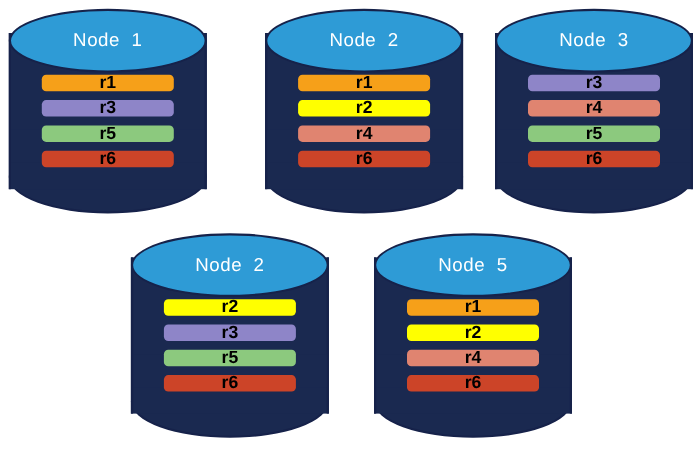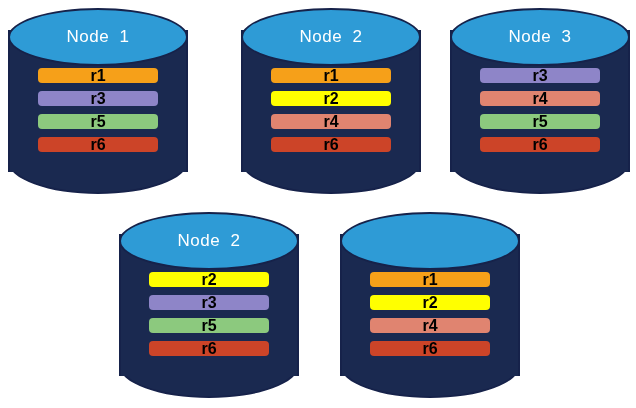--- a/index.html
+++ b/index.html
@@ -162,20 +162,21 @@
         <div class="replica" style="background: rgb(142, 133, 200);">r3</div>
         <div class="replica" style="background: rgb(140, 201, 126);">r5</div>
         <div class="replica" style="background: rgb(204, 68, 40);">r6</div>
       </div>
     </div>
     <div class="node" style="left: 340px; top: 212px;">
       <div class="cyl-bottom"></div>
       <div class="cyl-body"></div>
       <div class="cyl-bottom-mask"></div>
       <div class="cyl-top"></div>
+      <div class="node-label">Node  5</div>
       <div class="replicas">
         <div class="replica" style="background: rgb(246, 160, 25);">r1</div>
         <div class="replica" style="background: rgb(255, 255, 0);">r2</div>
         <div class="replica" style="background: rgb(224, 132, 112);">r4</div>
         <div class="replica" style="background: rgb(204, 68, 40);">r6</div>
       </div>
     </div>
   </div>
 
 </body></html>

